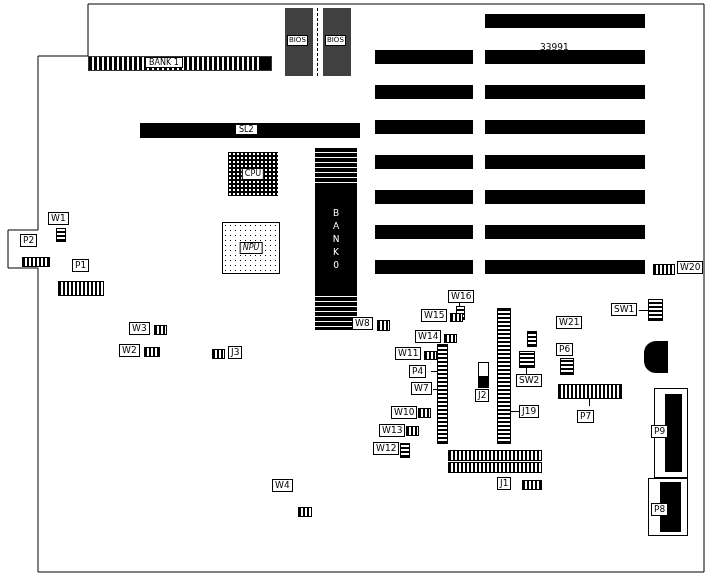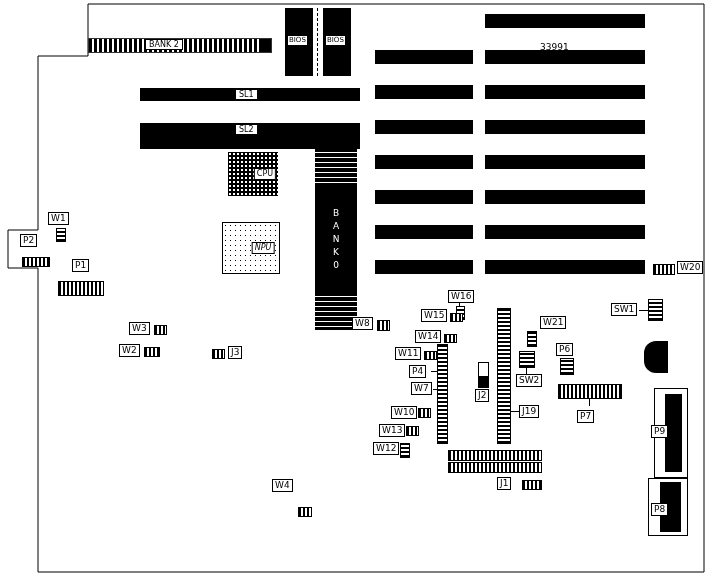--- a/index.html
+++ b/index.html
@@ -12,35 +12,35 @@
   .jh{position:absolute;border:1px solid #000;
       background:repeating-linear-gradient(90deg,#000 0 2px,#fff 2px 4px);z-index:4;}
   .jv{position:absolute;border:1px solid #000;
       background:repeating-linear-gradient(0deg,#000 0 2px,#fff 2px 4px);z-index:4;}
   .line{position:absolute;background:#000;z-index:3;}
   .simm{position:absolute;background:repeating-linear-gradient(90deg,#000 0 3px,#fff 3px 5px);
         border:1px solid #333;z-index:1;}
   .simm-end{position:absolute;right:0;top:0;width:12px;height:100%;background:#000;}
   .bank-label{position:absolute;left:56px;top:0;background:#fff;border:1px solid #000;
               font-size:8px;line-height:9px;padding:0 3px;white-space:nowrap;z-index:2;}
-  .bios{position:absolute;background:#000000;z-index:2;}
+  .bios{position:absolute;background:#404040;z-index:2;}
   .bios-label{position:absolute;left:2px;top:27px;background:#fff;border:1px solid #000;
               font-size:7px;line-height:9px;padding:0 1px;}
   .dashed-v{position:absolute;width:0;border-left:1px dashed #000;z-index:2;}
   .slot-label{position:absolute;left:95px;top:1px;background:#fff;border:1px solid #000;
               font-size:8px;line-height:9px;padding:0 3px;z-index:2;}
   .cpu{position:absolute;background:#000;
        background-image:radial-gradient(#fff 0.8px,transparent 0.8px);
        background-size:4px 4px;z-index:1;}
   .npu{position:absolute;background:#fff;border:1px solid #000;
        background-image:radial-gradient(#000 0.8px,transparent 0.8px);
        background-size:5px 5px;z-index:1;font-style:italic;}
   .chip-label{position:absolute;left:50%;top:50%;transform:translate(-50%,-50%);
               background:#fff;border:1px solid #000;font-size:8px;line-height:10px;
-              padding:0 2px;z-index:2;margin-left:12px;}
+              padding:0 2px;z-index:2;}
   .bank0{position:absolute;background:#000;z-index:1;}
   .bank0-stripes{position:absolute;left:0;width:100%;
                  background:repeating-linear-gradient(180deg,#000 0 4px,#fff 4px 5px);}
   .bank0-text{position:absolute;left:50%;top:50%;transform:translate(-50%,-50%);
               color:#fff;font-size:9px;line-height:13px;white-space:pre-line;
               text-align:center;z-index:2;}
   .part-number{position:absolute;font-size:9px;z-index:2;}
   .j2c{position:absolute;border:1px solid #000;
        background:linear-gradient(180deg,#fff 0 55%,#000 55% 100%);z-index:4;}
   .dsub{position:absolute;border:1px solid #000;background:#fff;z-index:2;}
@@ -49,23 +49,23 @@
 </style>
 </head>
 <body>
 
 <div class="board">
 
   <svg class="outline-svg" width="709" height="578">
     <polygon points="88,4 704,4 704,572 38,572 38,268 8,268 8,230 38,230 38,56 88,56" fill="none" stroke="#000" stroke-width="1"></polygon>
   </svg>
 
-  <div class="simm" style="left:88px;top:38px;width:182px;height:13px">
+  <div class="simm" style="left:88px;top:56px;width:182px;height:13px">
     <div class="simm-end"></div>
-    <div class="bank-label">BANK 2</div>
+    <div class="bank-label">BANK 1</div>
   </div>
 
   <div class="bios" style="left:285px;top:8px;width:28px;height:68px">
     <div class="bios-label">BIOS</div>
   </div>
   <div class="dashed-v" style="left:317px;top:8px;height:68px"></div>
   <div class="bios" style="left:323px;top:8px;width:28px;height:68px">
     <div class="bios-label">BIOS</div>
   </div>
 
@@ -80,24 +80,21 @@
   <div class="bar" style="left:485px;top:120px;width:160px;height:14px"></div>
   <div class="bar" style="left:375px;top:155px;width:98px;height:14px"></div>
   <div class="bar" style="left:485px;top:155px;width:160px;height:14px"></div>
   <div class="bar" style="left:375px;top:190px;width:98px;height:14px"></div>
   <div class="bar" style="left:485px;top:190px;width:160px;height:14px"></div>
   <div class="bar" style="left:375px;top:225px;width:98px;height:14px"></div>
   <div class="bar" style="left:485px;top:225px;width:160px;height:14px"></div>
   <div class="bar" style="left:375px;top:260px;width:98px;height:14px"></div>
   <div class="bar" style="left:485px;top:260px;width:160px;height:14px"></div>
 
-  <div class="bar" style="left:140px;top:88px;width:220px;height:13px">
-    <div class="slot-label">SL1</div>
-  </div>
-  <div class="bar" style="left:140px;top:123px;width:220px;height:26px">
+  <div class="bar" style="left:140px;top:123px;width:220px;height:15px">
     <div class="slot-label">SL2</div>
   </div>
 
   <div class="cpu" style="left:228px;top:152px;width:50px;height:44px">
     <div class="chip-label">CPU</div>
   </div>
   <div class="npu" style="left:222px;top:222px;width:56px;height:50px">
     <div class="chip-label">NPU</div>
   </div>
 
@@ -166,21 +163,21 @@
   <div class="callout" style="left:421px;top:309px">W15</div>
   <div class="callout" style="left:415px;top:330px">W14</div>
   <div class="callout" style="left:395px;top:347px">W11</div>
   <div class="callout" style="left:409px;top:365px">P4</div>
   <div class="callout" style="left:411px;top:382px">W7</div>
   <div class="callout" style="left:391px;top:406px">W10</div>
   <div class="callout" style="left:379px;top:424px">W13</div>
   <div class="callout" style="left:373px;top:442px">W12</div>
   <div class="callout" style="left:475px;top:389px">J2</div>
   <div class="callout" style="left:519px;top:405px">J19</div>
-  <div class="callout" style="left:540px;top:316px">W21</div>
+  <div class="callout" style="left:556px;top:316px">W21</div>
   <div class="callout" style="left:516px;top:374px">SW2</div>
   <div class="callout" style="left:556px;top:343px">P6</div>
   <div class="callout" style="left:577px;top:410px">P7</div>
   <div class="callout" style="left:611px;top:303px">SW1</div>
   <div class="callout" style="left:677px;top:261px">W20</div>
   <div class="callout" style="left:651px;top:425px">P9</div>
   <div class="callout" style="left:651px;top:503px">P8</div>
   <div class="callout" style="left:497px;top:477px">J1</div>
 
 </div>

